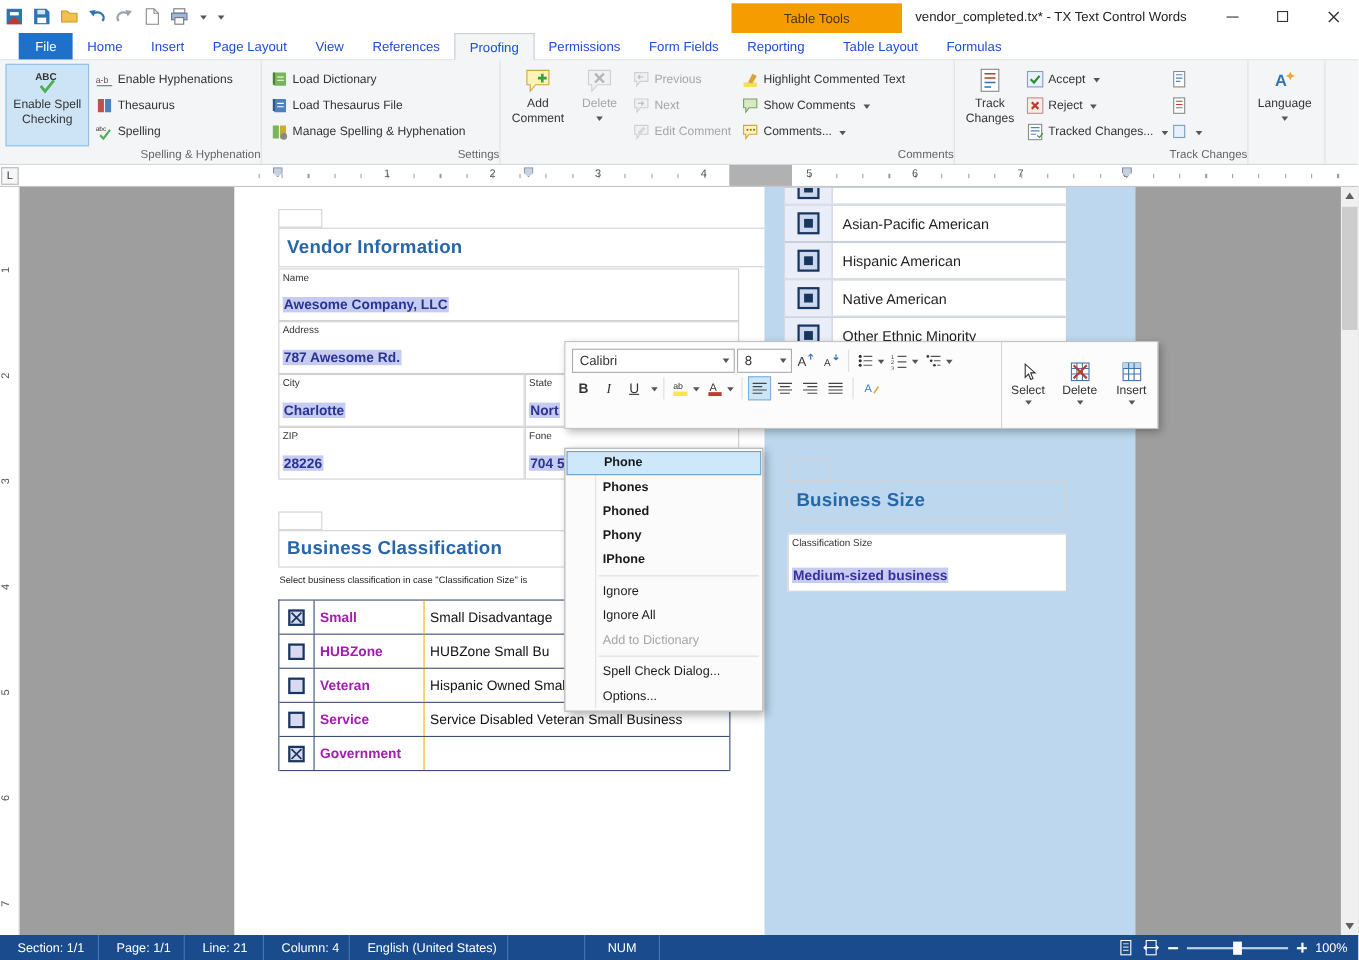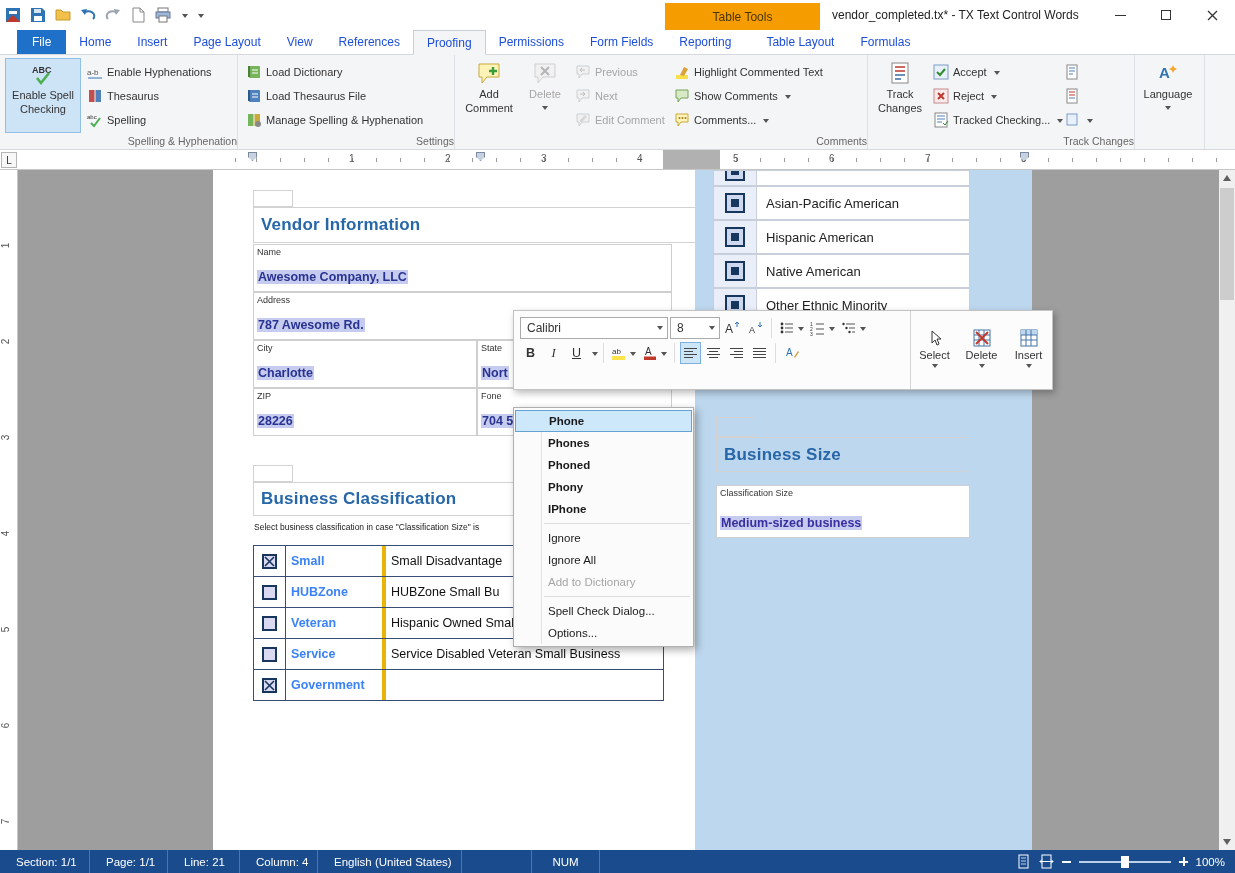--- a/index.html
+++ b/index.html
@@ -53,21 +53,21 @@
 .hbox{position:absolute;border:1px solid #D2D2D2;display:flex;align-items:center;padding-left:7px}
 .htext{font-size:17px;font-weight:bold;color:#2767A8;letter-spacing:.2px}
 .fbox{position:absolute;background:#fff;border:1px solid #CFCFCF}
 .flabel{position:absolute;left:3px;top:2px;font-size:9px;color:#333}
 .fvalue{position:absolute;left:3px;bottom:7px;font-size:12.5px;font-weight:bold;color:#2A3391;white-space:nowrap}
 .hl{background:#C5CCEF;padding:0 1px}
 .subtitle{position:absolute;font-size:8.5px;color:#222;white-space:nowrap}
 #bctable{position:absolute;left:40px;top:375px;width:411px;border:1px solid #3A4E75;border-bottom:none;background:#fff}
 .bcrow{display:flex;height:31px;border-bottom:1px solid #3A4E75}
 .bccheck{width:32px;border-right:1px solid #3A4E75;display:flex;align-items:center;justify-content:center}
-.bclabel{width:100px;border-right:4px solid #eab308;display:flex;align-items:center;padding-left:5px;font-weight:bold;font-size:12.5px;color:#3b82f6}
+.bclabel{width:100px;border-right:1px solid #eab308;display:flex;align-items:center;padding-left:5px;font-weight:bold;font-size:12.5px;color:#a21caf}
 .bcdesc{flex:1;display:flex;align-items:center;padding-left:5px;font-size:12.5px;color:#111;overflow:hidden;white-space:nowrap}
 .cb{width:15px;height:15px;border:2px solid #17365D;background:#D9D9F2;position:relative;flex:none}
 .cb svg{position:absolute;left:0;top:0;width:11px;height:11px;display:none}
 .cb.checked svg{display:block}
 .ethrow{position:absolute;left:18px;width:257px;height:34px;background:#fff;border:1px solid #C9CFDA;display:flex;overflow:hidden}
 .ethcheck{width:43px;border-right:1px solid #C9CFDA;display:flex;align-items:center;justify-content:center;background:#EAEEF8}
 .ethtext{flex:1;display:flex;align-items:center;padding-left:9px;font-size:13px;color:#222;white-space:nowrap}
 .cb2{width:20px;height:20px;border:2px solid #17365D;background:#CDD8EE;position:relative;flex:none}
 .cb2::after{content:"";position:absolute;left:4px;top:4px;width:8px;height:8px;background:#17365D}
 
@@ -356,21 +356,21 @@
           </svg>
         <span>Reject</span>
         <span class="dd"></span>
       </div>
       <div class="sbtn">
         <svg class="i16" viewBox="0 0 16 16">
             <rect x="2" y="1" width="12" height="14" fill="#fff" stroke="#888"></rect>
             <path d="M4 4h8M4 7h8M4 10h5" stroke="#4F81BD"></path>
             <path d="M10 11l2 2 3-4" stroke="#2E8B2E" fill="none"></path>
           </svg>
-        <span>Tracked Checking...</span>
+        <span>Tracked Changes...</span>
         <span class="dd"></span>
       </div>
     </div>
     <div class="scol" style="width:30px">
       <div class="sbtn">
         <svg class="i16" viewBox="0 0 16 16">
             <rect x="3" y="1" width="10" height="14" fill="#fff" stroke="#888"></rect>
             <path d="M5 4h6M5 7h6M5 10h4" stroke="#4F81BD"></path>
           </svg>
       </div>

